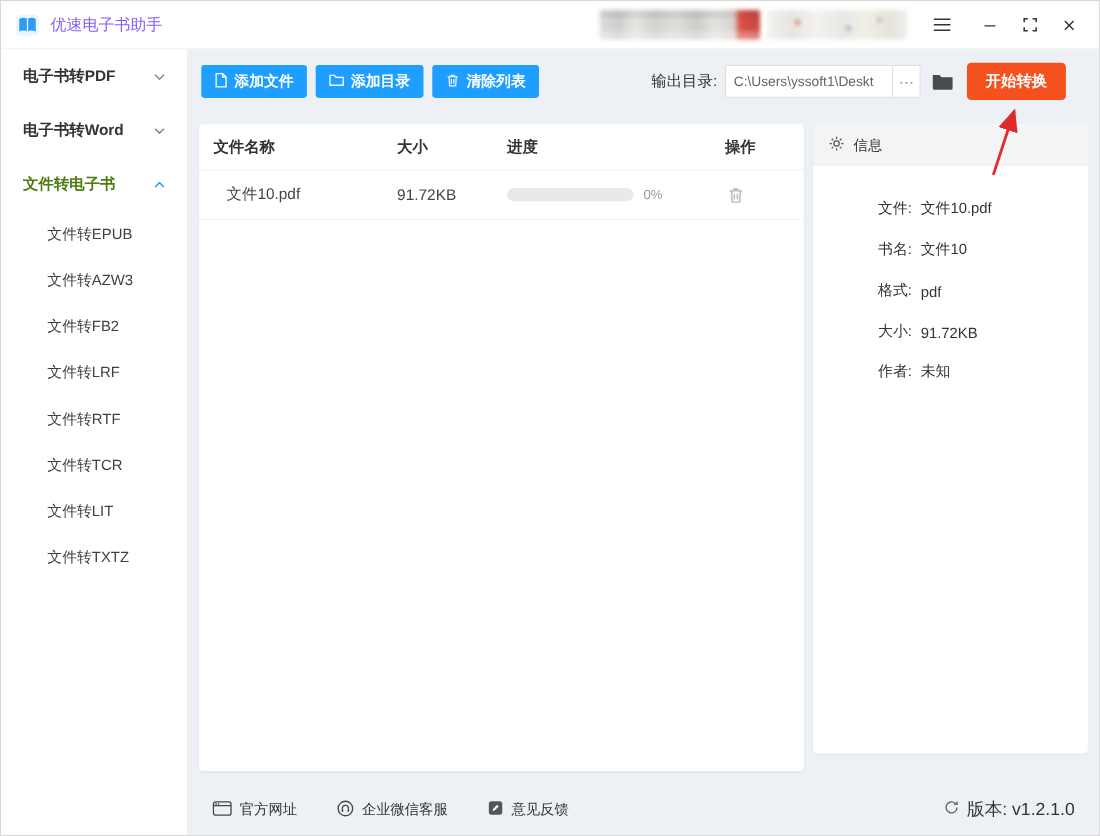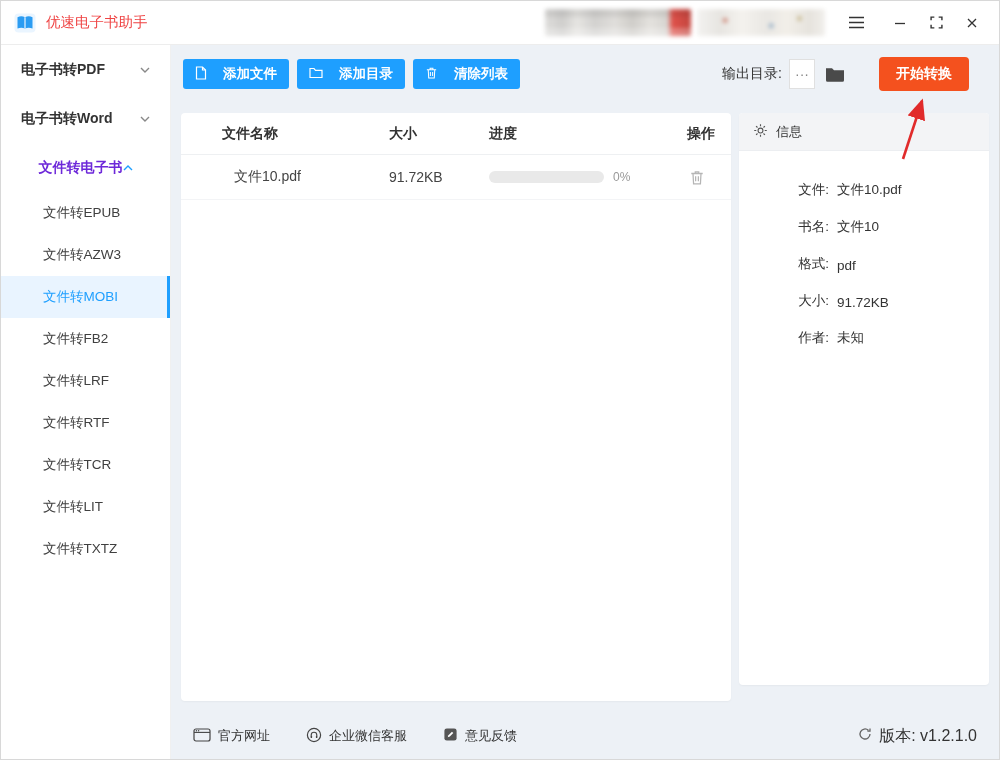--- a/index.html
+++ b/index.html
@@ -9,21 +9,21 @@
     background:#fff; color:#333; overflow:hidden;
   }
   .window { position:relative; width:1000px; height:760px; background:#fff;
             border:1px solid #d8d8d8; overflow:hidden; }
 
   
   .titlebar { position:absolute; top:0; left:0; right:0; height:44px; background:#fff;
               border-bottom:1px solid #ededed; display:flex; align-items:center; padding:0 12px; }
   .title-left { display:flex; align-items:center; gap:9px; }
   .app-logo { width:24px; height:24px; display:flex; }
-  .app-title { font-size:14.5px; color:#ef4444; }
+  .app-title { font-size:14.5px; color:#8b5cf6; }
   .title-right { margin-left:auto; display:flex; align-items:center; gap:6px; }
   .blur-block { height:27px; border-radius:2px; filter: blur(2px); }
   .blur-a { width:146px;
     background-image:
       linear-gradient(0deg, rgba(255,255,255,.28) 0 28%, transparent 28% 72%, rgba(0,0,0,.07) 72% 100%),
       linear-gradient(90deg,#dedddb 0%,#cfcecc 12%,#e6e5e2 22%,#d2d1cf 34%,#e0dedb 48%,#cfcdc9 60%,#e4e2de 72%,#d6d4d0 84%,#e0514a 87%,#c2453e 100%);
   }
   .blur-b { width:128px; margin-right:10px;
     background-image:
       radial-gradient(circle at 22% 42%, #cf8d7e 0 2px, transparent 3px),
@@ -33,59 +33,59 @@
   }
   .win-btn { width:30px; height:30px; border:none; background:none; display:flex;
              align-items:center; justify-content:center; cursor:pointer; border-radius:3px; }
   .win-btn svg { display:block; }
 
   
   .sidebar { position:absolute; top:44px; left:0; bottom:0; width:170px; background:#fff;
              border-right:1px solid #f0f0f0; }
   .nav-group { height:49px; display:flex; align-items:center; justify-content:space-between;
                padding:0 20px 0 20px; font-size:14px; font-weight:700; color:#333; cursor:pointer; }
-  .nav-group.active { color:#6d28d9;justify-content:center; }
+  .nav-group.active { color:#4d7c0f; }
   .chev { display:flex; color:#888; }
   .nav-group.active .chev { color:#1e9fff; }
   .chev-up svg { transform: rotate(180deg); }
   .nav-child { height:42px; display:flex; align-items:center; padding-left:42px;
                font-size:13.5px; color:#404040; cursor:pointer; }
   .nav-child.selected { background:#e9f4ff; color:#1e9fff; border-right:3px solid #1e9fff; }
 
   
   .main { position:absolute; top:44px; left:170px; right:0; bottom:0; background:#edf1f6; }
 
   .toolbar { position:absolute; top:12px; left:12px; right:30px; height:34px;
              display:flex; align-items:center; }
-  .tb-btn { display:inline-flex; align-items:center; gap:16px; background:#1e9fff; color:#fff;
+  .tb-btn { display:inline-flex; align-items:center; gap:6px; background:#1e9fff; color:#fff;
             border:none; height:30px; padding:0 12px; border-radius:3px; font-size:13.5px;
             font-weight:600; margin-right:8px; cursor:pointer; }
   .tb-right { margin-left:auto; display:flex; align-items:center; }
   .out-label { font-size:14px; color:#333; margin-right:7px; white-space:nowrap; }
   .out-input { width:152px; height:30px; border:1px solid #e0e0e0; border-right:none;
                background:#fff; font-size:12.5px; color:#666; padding:0 7px; outline:none;
                font-family:"Liberation Sans","DejaVu Sans",sans-serif; }
   .more-btn { width:26px; height:30px; border:1px solid #e0e0e0; background:#fff; color:#888;
               font-size:14px; display:flex; align-items:center; justify-content:center; cursor:pointer; }
   .folder-btn { border:none; background:none; margin:0 12px 0 10px; display:flex; cursor:pointer; }
   .convert-btn { background:#f4511e; color:#fff; border:none; height:34px; padding:0 17px;
-                 font-size:14px; font-weight:700; border-radius:4px; cursor:pointer; white-space:nowrap;margin-left:22px; }
+                 font-size:14px; font-weight:700; border-radius:4px; cursor:pointer; white-space:nowrap; }
 
   .panel { position:absolute; background:#fff; border-radius:4px; box-shadow:0 1px 2px rgba(0,0,0,.04); }
   .file-panel { left:10px; top:68px; width:550px; bottom:58px; }
   .info-panel { right:10px; top:68px; width:250px; bottom:74px; }
   .panel-head { height:38px; background:#f3f4f6; border-radius:4px 4px 0 0; display:flex;
                 align-items:center; gap:8px; padding:0 14px; font-size:13px; color:#333;
                 border-bottom:1px solid #eceef1; }
 
   .tbl-head { display:flex; align-items:center; height:42px; border-bottom:1px solid #eef0f2;
               font-size:14px; font-weight:700; color:#333; }
   .tbl-row  { display:flex; align-items:center; height:45px; border-bottom:1px solid #f3f4f6;
               font-size:14px; color:#444; }
-  .c-name { flex:0 0 180px; padding-left:13px;margin-left:28px; }
+  .c-name { flex:0 0 180px; padding-left:13px; }
   .tbl-row .c-name { padding-left:25px; }
   .c-size { flex:0 0 100px; }
   .c-prog { flex:0 0 190px; display:flex; align-items:center; gap:9px; }
   .c-act  { flex:1; padding-left:8px; }
   .progress { width:115px; height:12px; background:#e9e9e9; border-radius:7px; overflow:hidden; }
   .progress .fill { display:block; height:100%; background:#1e9fff; width:0%; }
   .pct { font-size:12px; color:#999; }
   .row-del { border:none; background:none; cursor:pointer; display:flex; padding:2px; }
 
   .info-fields { padding-top:11px; }
@@ -164,21 +164,20 @@
     <div class="nav-group active">
       <span>文件转电子书</span>
       <span class="chev chev-up">
         <svg width="10" height="6" viewBox="0 0 10 6">
             <path d="M1 1l4 4 4-4" stroke="currentColor" stroke-width="1.4" fill="none"></path>
           </svg>
       </span>
     </div>
     <div class="nav-child">文件转EPUB</div>
     <div class="nav-child">文件转AZW3</div>
-    <div class="nav-child selected">文件转MOBI</div>
     <div class="nav-child">文件转FB2</div>
     <div class="nav-child">文件转LRF</div>
     <div class="nav-child">文件转RTF</div>
     <div class="nav-child">文件转TCR</div>
     <div class="nav-child">文件转LIT</div>
     <div class="nav-child">文件转TXTZ</div>
   </nav>
 
   <main class="main">
 
@@ -204,20 +203,21 @@
         <span>
           <svg width="13" height="14" viewBox="0 0 14 14">
               <path d="M2 3.5h10M5.5 3.5V2h3v1.5M3.5 3.5l.5 9h6l.5-9M5.8 5.8v4.5M8.2 5.8v4.5" stroke="#fff" stroke-width="1.1" fill="none"></path>
             </svg>
         </span>
         <span>清除列表</span>
       </button>
 
       <div class="tb-right">
         <span class="out-label">输出目录:</span>
+        <input class="out-input" value="C:\Users\yssoft1\Deskt" style="">
         <button class="more-btn">···</button>
         <button class="folder-btn">
           <svg width="20" height="16" viewBox="0 0 20 16">
               <path d="M1 2.2h6l2 2h10v10a1.5 1.5 0 0 1-1.5 1.5h-15A1.5 1.5 0 0 1 1 14.2z" fill="#4a4a4a"></path>
             </svg>
         </button>
         <button class="convert-btn">开始转换</button>
       </div>
     </div>
 

